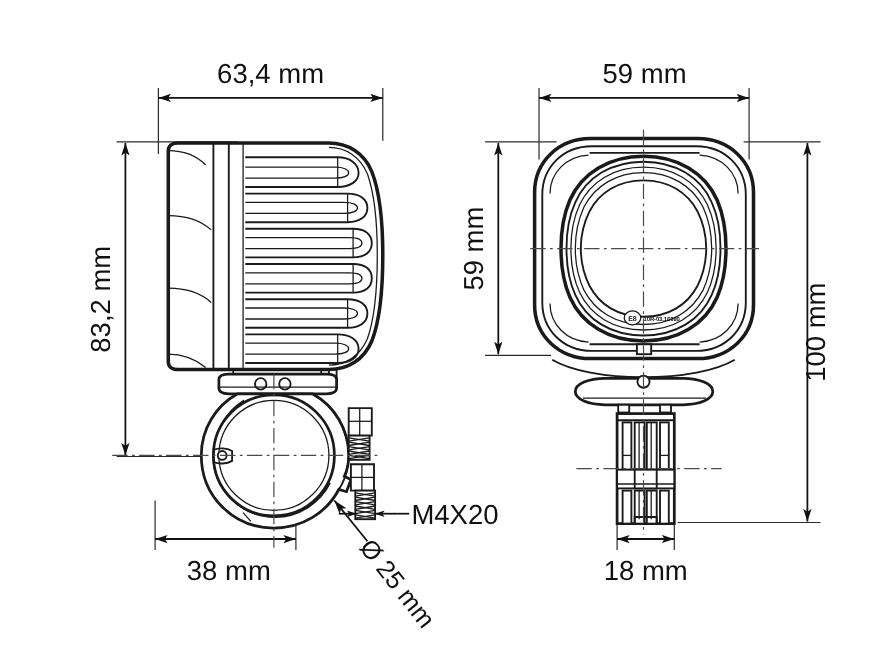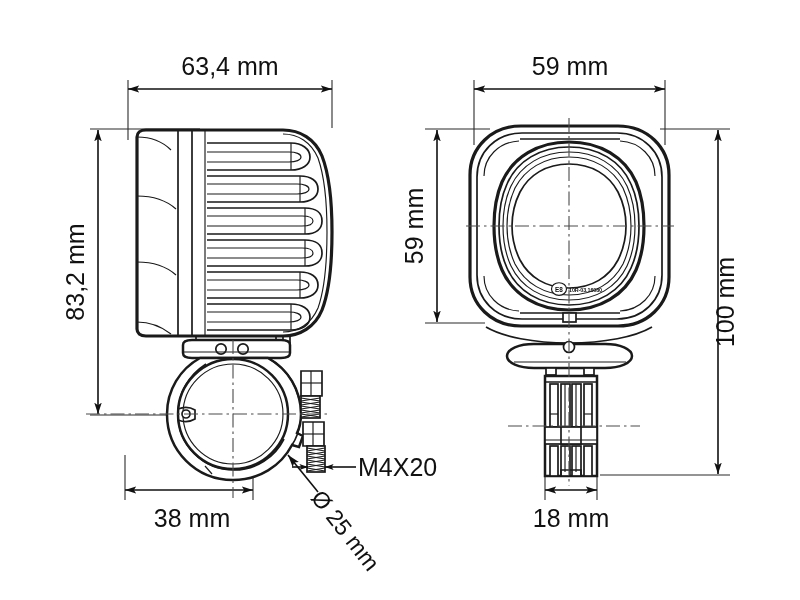--- a/index.html
+++ b/index.html
@@ -3,21 +3,21 @@
 <meta charset="utf-8">
 <style>
   html,body{margin:0;padding:0;background:#ffffff;}
   body{
     width:800px;height:600px;
     font-family:"Liberation Sans", sans-serif;
     color:#1a1a1a;
     overflow:hidden;
     position:relative;
   }
-  #drawing-root{position:absolute;left:0;top:0;width:784px;height:600px;}
+  #drawing-root{position:absolute;left:16px;top:0;width:784px;height:600px;}
   svg.sheet{position:absolute;left:0;top:0;width:800px;height:600px;display:block;}
   .dim-text{
     font-family:"Liberation Sans", sans-serif;
     font-size:25px;
     fill:#111111;
     letter-spacing:0px;
   }
   .dim-text-sm{
     font-family:"Liberation Sans", sans-serif;
     font-size:23px;

